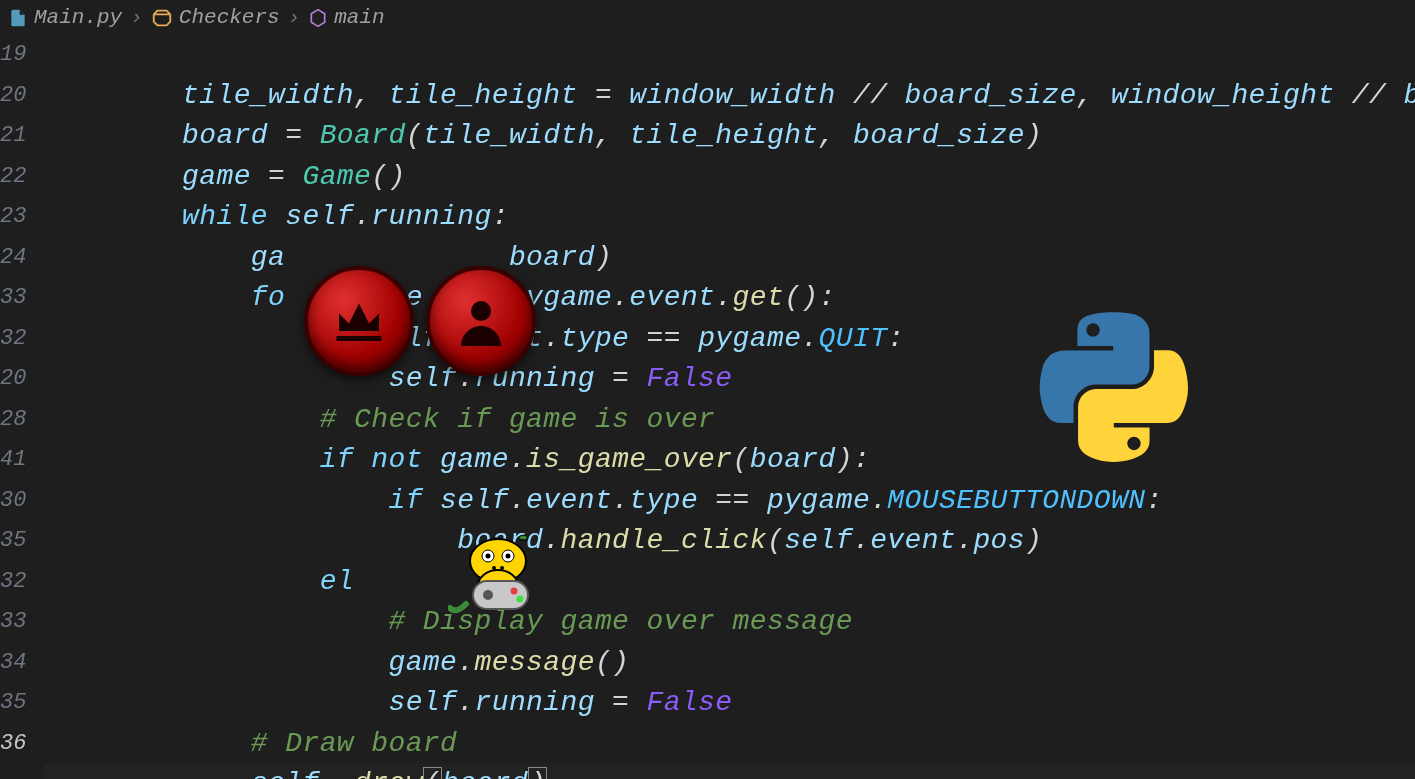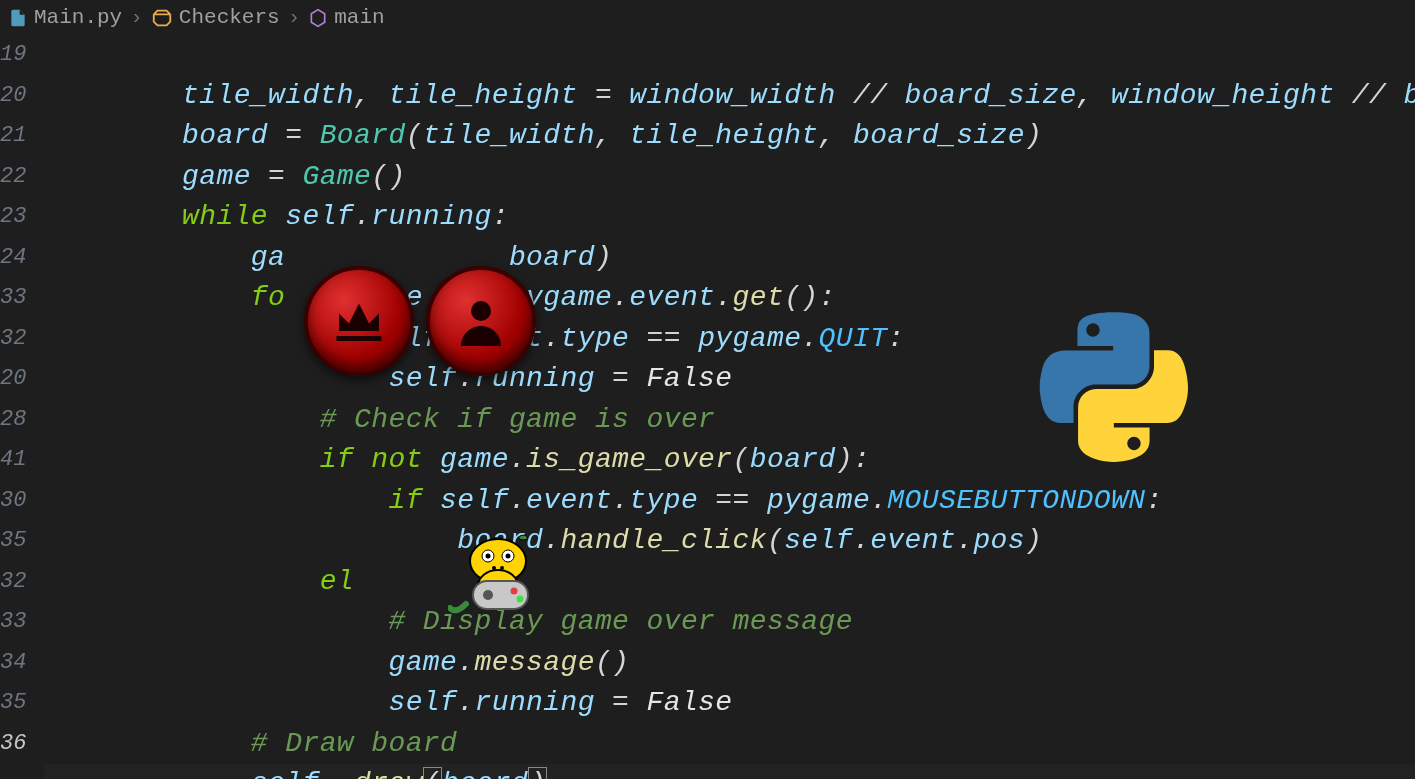--- a/index.html
+++ b/index.html
@@ -12,20 +12,21 @@
     width: 1415px;
     height: 779px;
   }
   .breadcrumb {
     display: flex;
     align-items: center;
     padding: 6px 8px;
     font-size: 21px;
     color: #a0a0a0;
     gap: 8px;
+    font-style: italic;
   }
   .breadcrumb .sep { color: #707070; }
   .breadcrumb .item { display: flex; align-items: center; gap: 6px; }
   .file-icon { color: #519aba; }
   .editor {
     display: flex;
     position: relative;
     height: calc(100% - 40px);
     line-height: 40.5px;
     font-style: italic;
@@ -40,28 +41,28 @@
   .gutter .lineno { display: block; font-size: 22px; }
   .gutter .current { color: #c6c6c6; }
   .code {
     flex: 1;
     white-space: pre;
     position: relative;
     font-size: 28px;
     letter-spacing: 0.4px;
   }
   .ln { display: block; height: 40.5px; }
-  .kw { color: #84cc16; margin-top: 36px; }
+  .kw { color: #7dd3fc; margin-top: 36px; }
   .cls { color: #4ec9b0; }
   .fn { color: #dcdcaa; }
   .var { color: #9cdcfe; }
   .const { color: #4fc1ff; }
   .com { color: #6a9955; }
   .op { color: #d4d4d4; }
-  .bool { color: #e5e5e5; }
+  .bool { color: #8b5cf6; }
   .paren-match { border: 1px solid #888; }
   .current-line { background: rgba(255,255,255,0.02); }
   
   .overlay { position: absolute; pointer-events: none; }
   .red-piece {
     width: 110px; height: 110px;
     border-radius: 50%;
     background: radial-gradient(circle at 35% 30%, #e03030, #a00000 60%, #600000 100%);
     border: 4px solid #3a0000;
     display: flex; align-items: center; justify-content: center;

